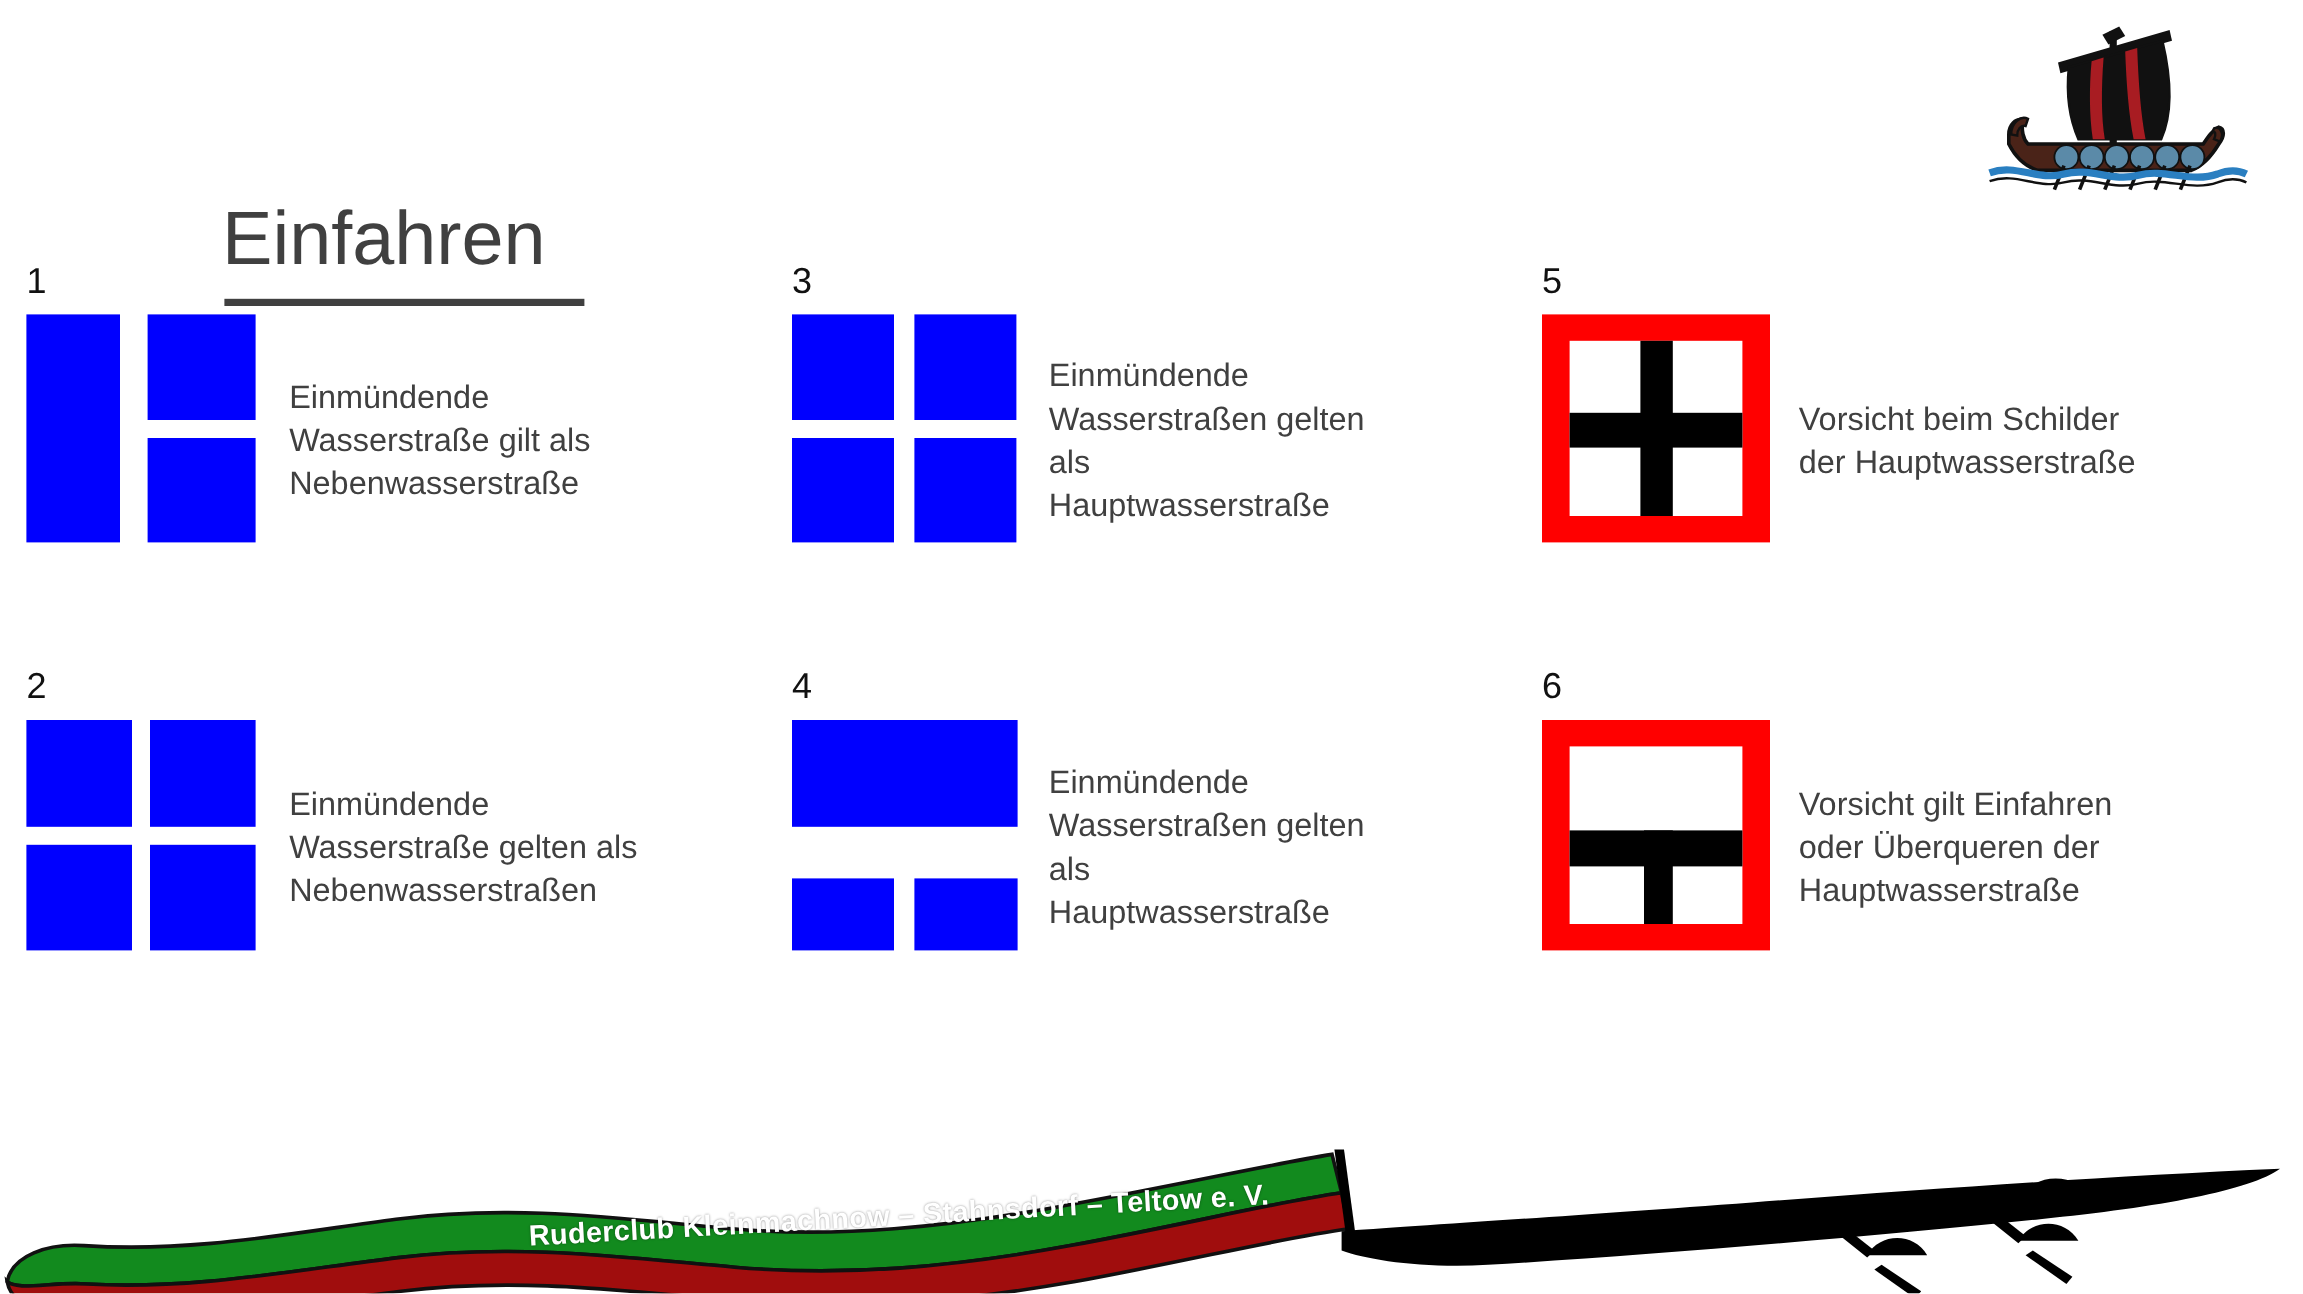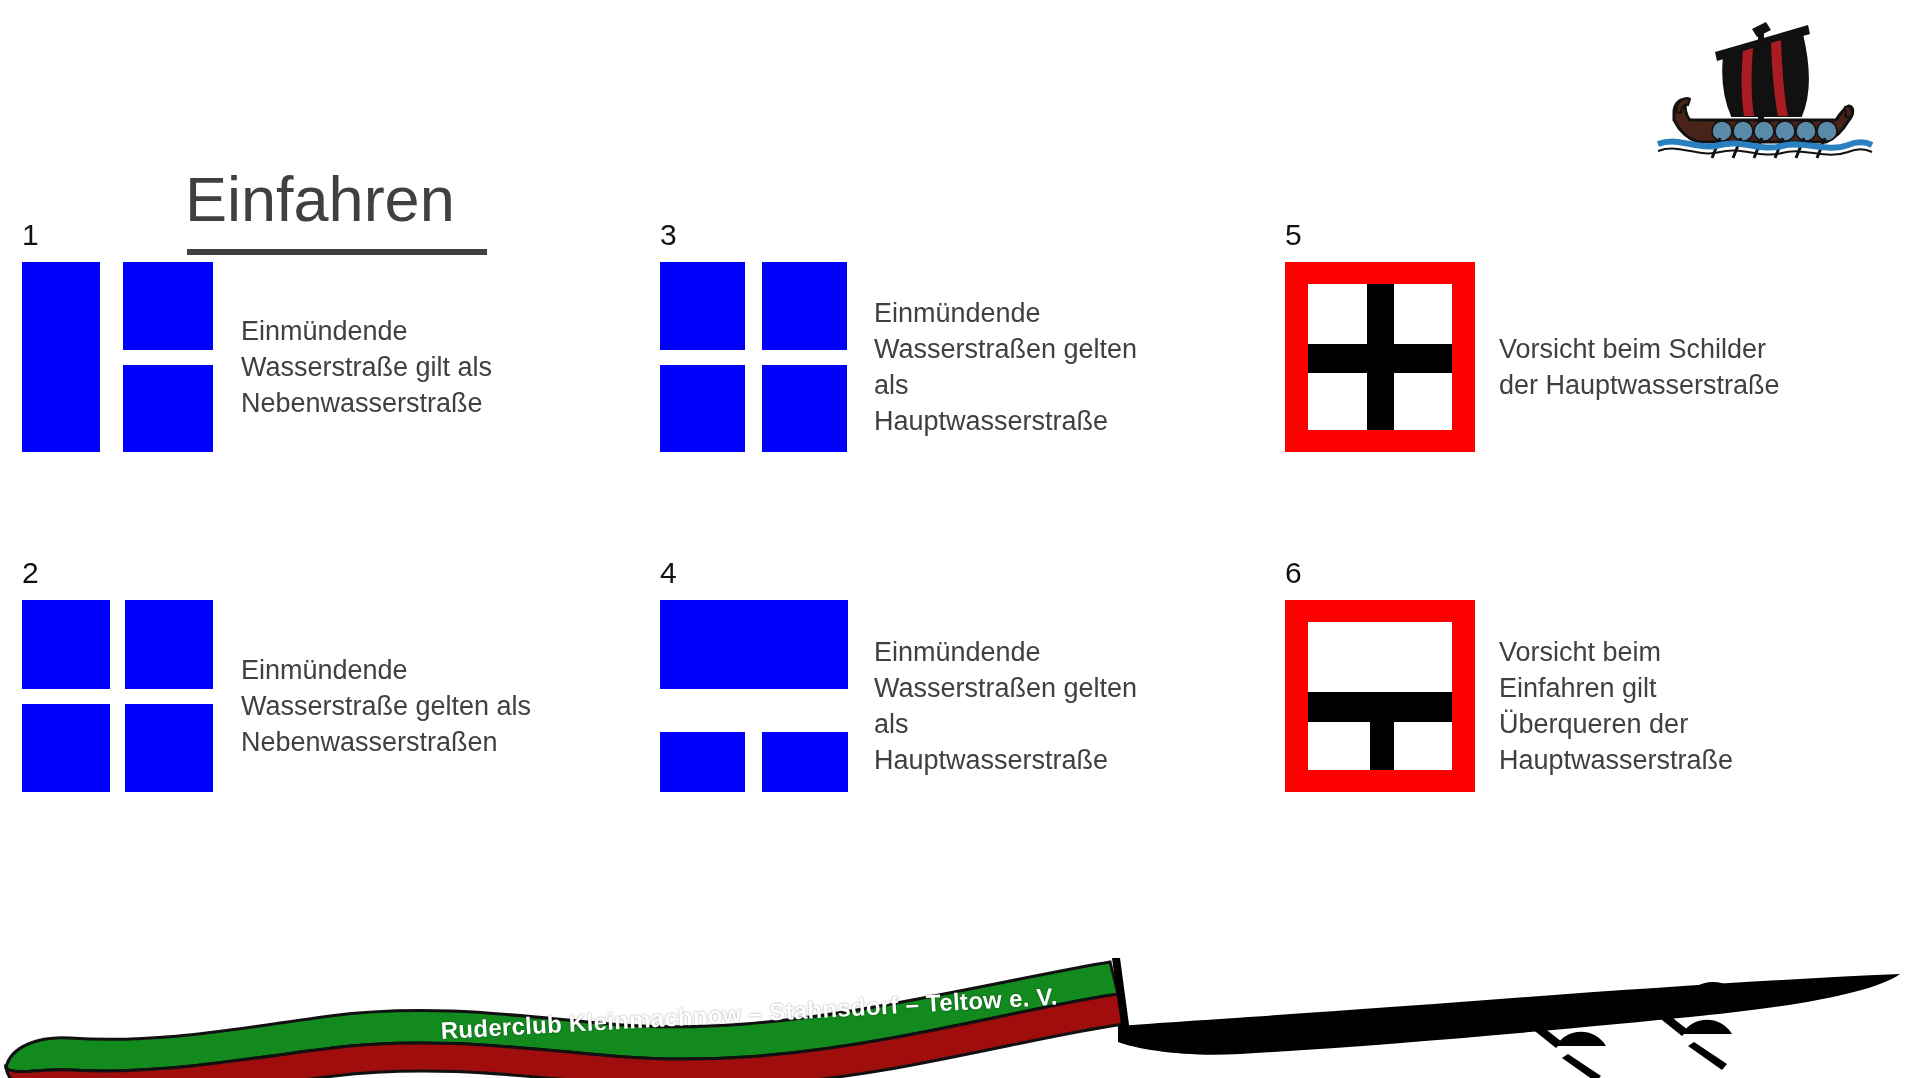--- a/index.html
+++ b/index.html
@@ -183,21 +183,21 @@
 <div class="sign-cell" style="left:1285px; top:558px;">
   <div class="sign-number">6</div>
   <div class="sign-body">
     <div class="glyph">
       <div class="redsign" style="width:190px;height:192px;">
         <div class="inner" style="left:23px;top:22px;width:144px;height:148px;"></div>
         <div class="blk" style="left:23px;top:92px;width:144px;height:30px;"></div>
         <div class="blk" style="left:85px;top:92px;width:24px;height:78px;"></div>
       </div>
     </div>
-    <div class="caption w6">Vorsicht beim Einfahren gilt Überqueren der Hauptwasserstraße</div>
+    <div class="caption w6">Vorsicht gilt Einfahren oder Überqueren der Hauptwasserstraße</div>
   </div>
 </div>
 
 <div id="footer-art">
   <svg viewBox="0 0 1919 128" width="1919" height="128" aria-hidden="true">
 
     <path d="M6 118 C10 96 40 86 70 88 C160 94 240 78 330 66
              C430 53 520 66 610 74 C700 82 790 72 880 56
              C980 38 1060 20 1110 12
              L1118 44

